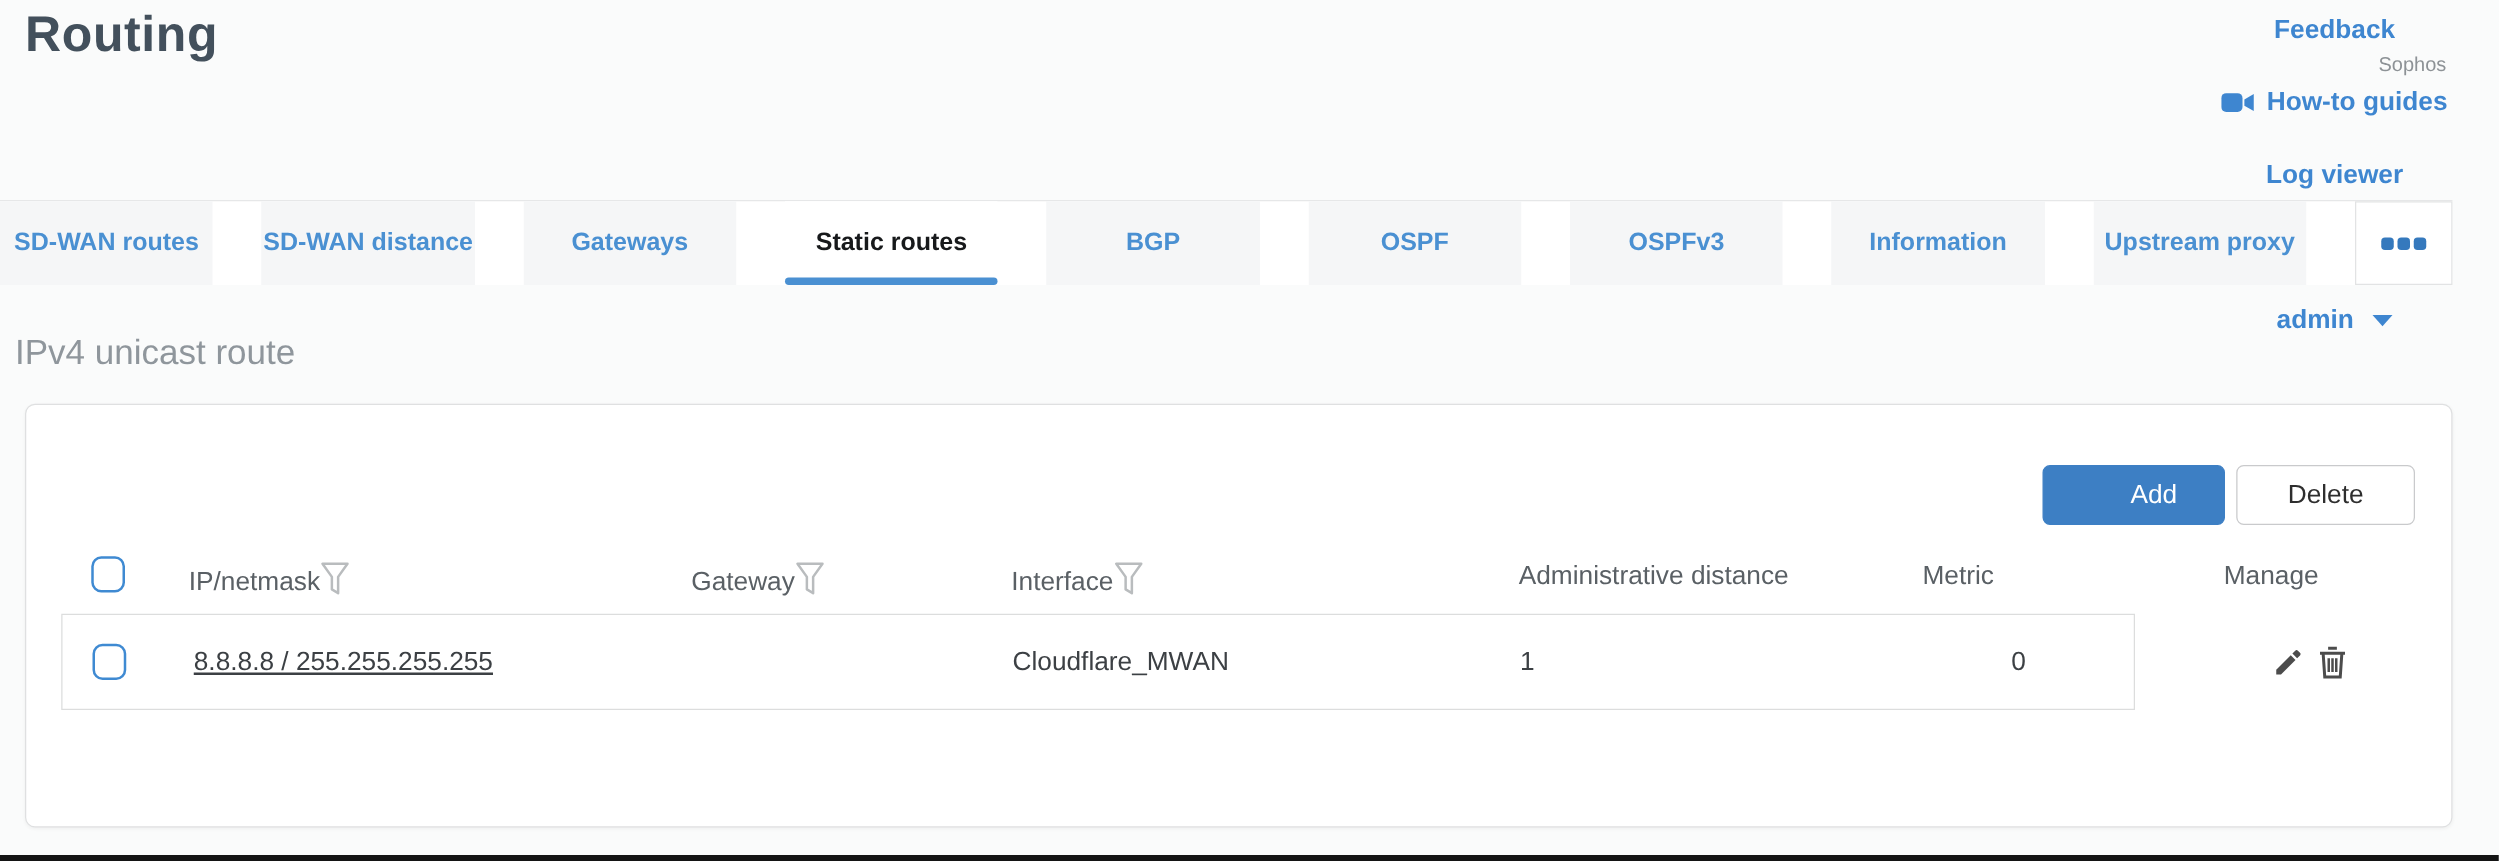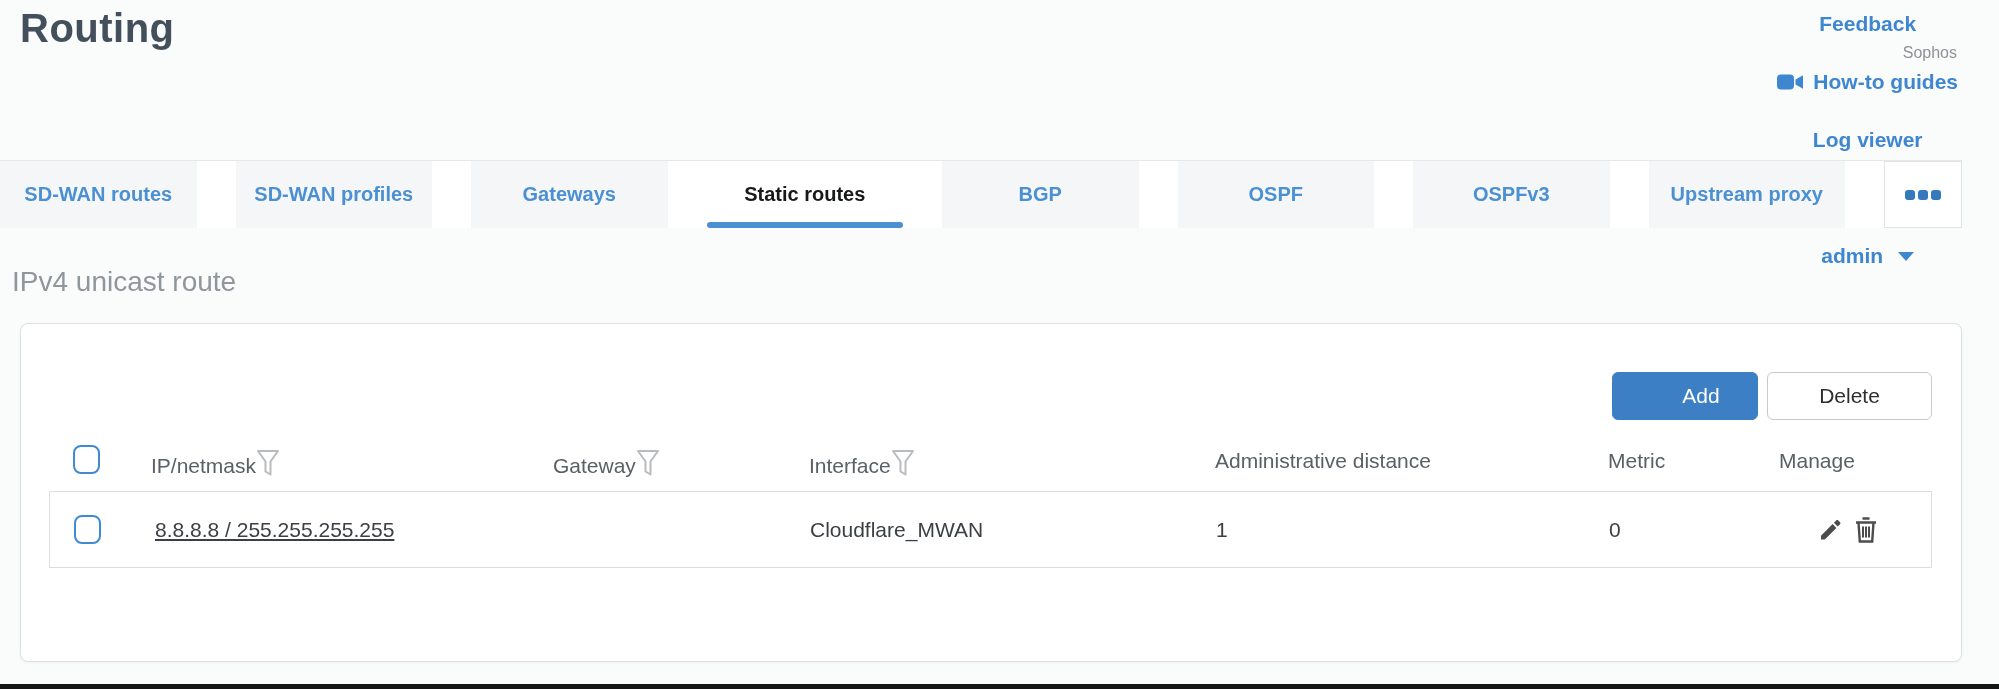--- a/index.html
+++ b/index.html
@@ -70,37 +70,37 @@
   }
   .panel-buttons {
     position:absolute; top:48px; right:29px; display:flex; gap:9px;
   }
   .btn {
     height:48px; border-radius:6px; font-size:21px; font-weight:500;
     display:flex; align-items:center; justify-content:center; cursor:pointer;
     font-family:"Liberation Sans", sans-serif;
   }
   .btn-primary { width:146px; background:#3d7fc4; color:#fff; border:1px solid #3d7fc4;padding-left:32px; }
-  .btn-secondary { width:165px; background:#fff; color:#2e2e2e; border:1px solid #c9cacc; }
+  .btn-secondary { width:143px; background:#fff; color:#2e2e2e; border:1px solid #c9cacc; }
 
   
   .thead { position:absolute; top:117px; left:0; right:0; height:44px; }
   .thead .col {
     position:absolute; top:8px; font-size:21px; color:#5a6065; font-weight:400;
     display:flex; align-items:center; white-space:nowrap;
   }
   .checkbox {
     width:27px; height:29px; border:2.5px solid #3f8ad2; border-radius:8px;
     background:#fff; cursor:pointer;
   }
   .thead .cb { position:absolute; left:52px; top:4px; }
   .funnel { cursor:pointer; display:inline-block; }
 
   .trow {
-    position:absolute; top:167px; left:28px; width:1883px; height:77px;
+    position:absolute; top:167px; left:28px; width:1659px; height:77px;
     border:1px solid #dcdddd; background:#fff;
   }
   .trow .cb { position:absolute; left:24px; top:23px; }
   .trow .cell {
     position:absolute; top:50%; transform:translateY(-50%);
     font-size:21px; color:#3c4044; white-space:nowrap;
   }
   .ip-link { color:#1f1f1f; text-decoration:underline; cursor:pointer; font-weight:400; }
   .manage-icons { display:flex; gap:10px; align-items:center; }
   .icon-btn { cursor:pointer; display:inline-flex; }
@@ -135,26 +135,27 @@
     </span>
   <span class="link">
     <span>admin</span>
     <span class="caret-down"></span>
   </span>
 </div>
 <div class="org-name">Sophos</div>
 
 <div class="tabbar">
   <div class="tab">SD-WAN routes</div>
-  <div class="tab">SD-WAN profiles</div>
+  <div class="tab">SD-WAN distance</div>
   <div class="tab">Gateways</div>
   <div class="tab active">Static routes</div>
   <div class="tab">BGP</div>
   <div class="tab">OSPF</div>
   <div class="tab">OSPFv3</div>
+  <div class="tab">Information</div>
   <div class="tab">Upstream proxy</div>
   <div class="tab-more">
     <i></i>
       <i></i>
       <i></i>
   </div>
 </div>
 
 <div class="section-heading">IPv4 unicast route</div>
 
@@ -186,21 +187,21 @@
       <span>Interface</span>
       <span class="funnel">
         <svg width="24" height="28" viewBox="0 0 24 28">
             <path d="M2 2 H22 L14.5 12.5 V25.5 L9.5 22.5 V12.5 Z" fill="none" stroke="#b9bcbe" stroke-width="2" stroke-linejoin="round"></path>
           </svg>
       </span>
     </div>
     <div class="col" style="left:1194px">
       <span>Administrative distance</span>
     </div>
-    <div class="col" style="left:1587px">
+    <div class="col" style="left:1517px">
       <span>Metric</span>
     </div>
     <div class="col" style="left:1758px">
       <span>Manage</span>
     </div>
   </div>
 
   <div class="trow">
     <div class="checkbox cb"></div>
     <span class="cell ip-link" style="left:105px">8.8.8.8 / 255.255.255.255</span>

